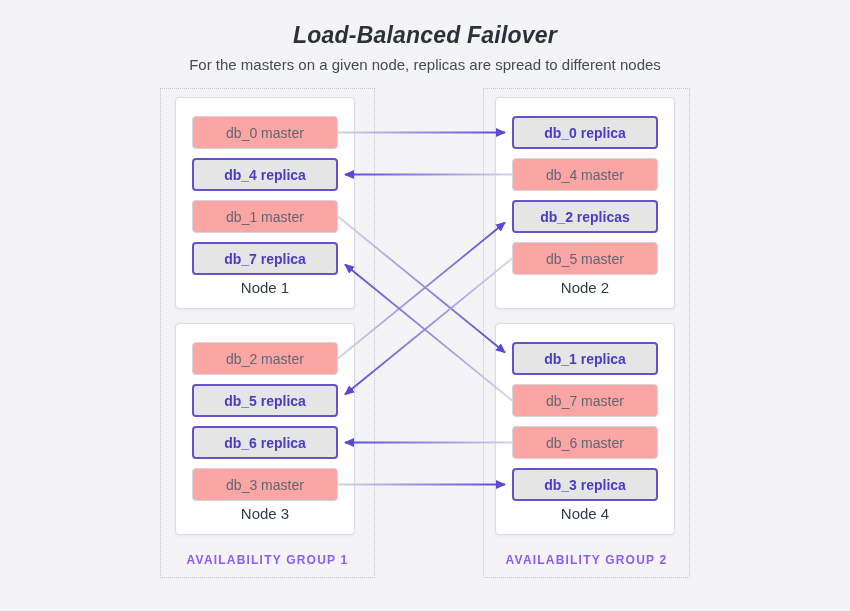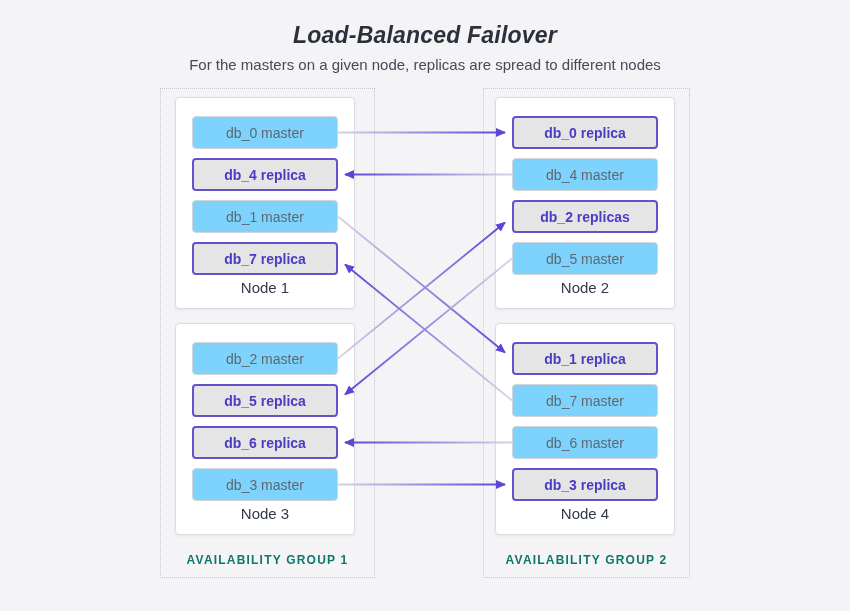--- a/index.html
+++ b/index.html
@@ -19,21 +19,21 @@
     position: absolute;
     border: 1px dotted #c6c6d1;
     box-sizing: border-box;
   }
   .group-1 { left: 160px; top: 88px; width: 215px; height: 490px; }
   .group-2 { left: 483px; top: 88px; width: 207px; height: 490px; }
   .group-label {
     position: absolute; bottom: 10px; left: 0; width: 100%;
     text-align: center;
     font-size: 12px; font-weight: 700; letter-spacing: 1.2px;
-    color: #0f766e; text-transform: uppercase;
+    color: #8b5cf6; text-transform: uppercase;
   }
 
   .node-card {
     position: absolute;
     width: 180px; height: 212px;
     background: #ffffff;
     border: 1px solid #dcdce2;
     border-radius: 4px;
     box-shadow: 0 1px 3px rgba(40,40,60,0.07);
     box-sizing: border-box;
@@ -45,21 +45,21 @@
 
   .boxes { position: absolute; top: 18px; left: 16px; width: 146px; }
   .db-box {
     height: 33px; margin-bottom: 9px;
     border-radius: 4px;
     display: flex; align-items: center; justify-content: center;
     font-size: 14px;
     box-sizing: border-box;
   }
   .db-box.master {
-    background: #7dd3fc;
+    background: #fca5a5;
     border: 1px solid #d4d4db;
     color: #5f6773;
   }
   .db-box.replica {
     background: #e5e5e5;
     border: 2px solid #6253cb;
     color: #4b3cc4;
     font-weight: 700;
   }
   .node-label {

